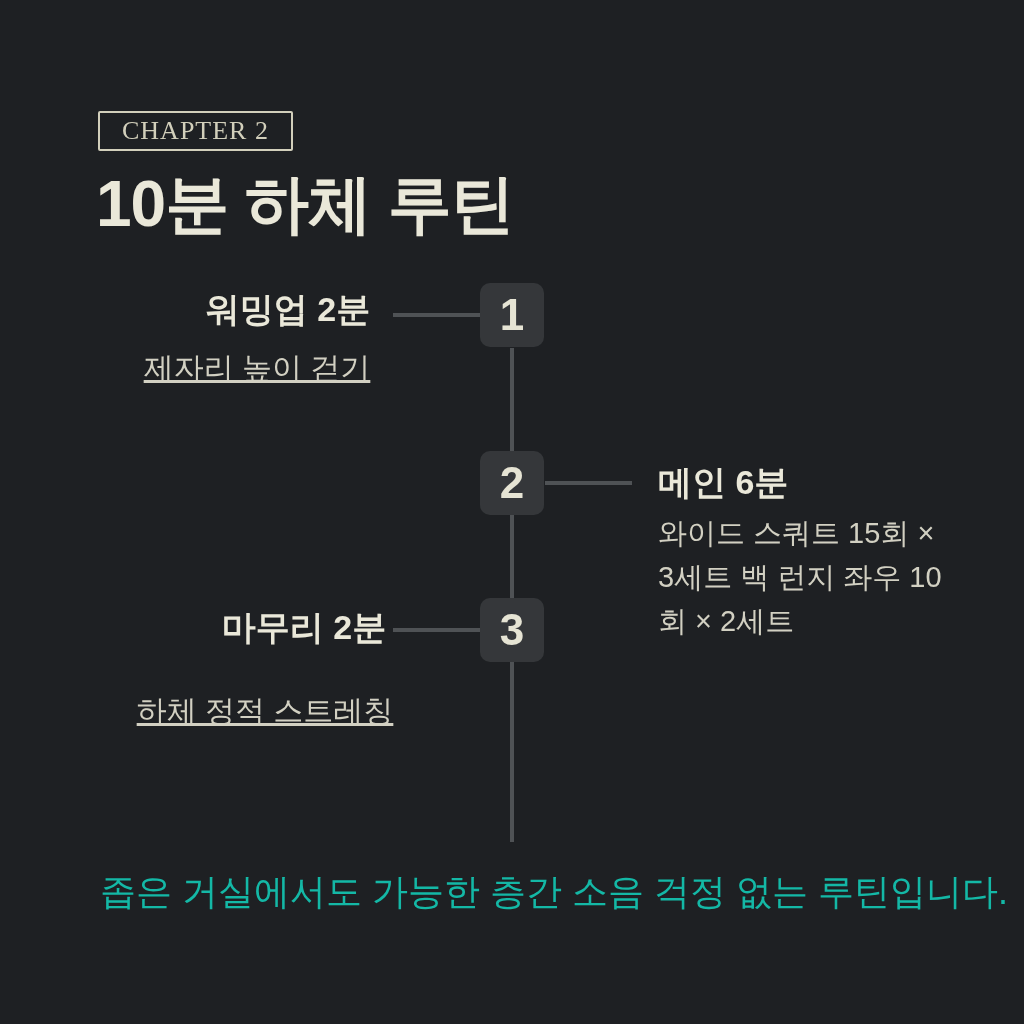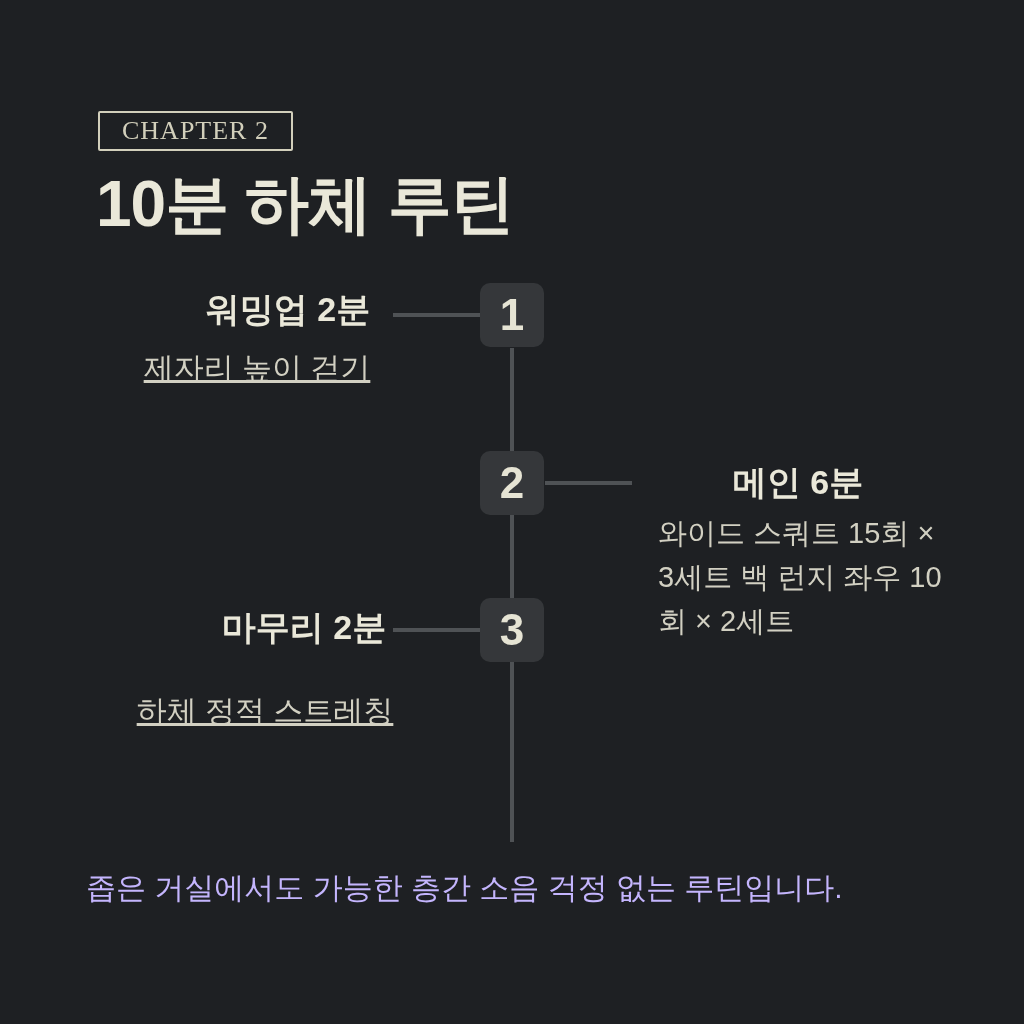--- a/index.html
+++ b/index.html
@@ -13,21 +13,21 @@
   *{margin:0;padding:0;box-sizing:border-box;}
   html,body{width:1024px;height:1024px;}
   body{
     background:var(--bg);
     font-family:"Liberation Sans","DejaVu Sans",sans-serif;
     position:relative;
     overflow:hidden;
     width:1024px;height:1024px;
   }
   .abs{position:absolute;}
-  .nowrap{white-space:nowrap;text-align:center;}
+  .nowrap{white-space:nowrap;}
 
   
   .chapter-badge{
     left:98px;top:111px;height:40px;
     border:2px solid var(--badge);
     border-radius:2px;
     display:flex;align-items:center;
     padding:0 22px;
   }
   .chapter-badge span{
@@ -81,22 +81,22 @@
 
   .s2-block{left:658px;top:462px;width:280px;}
   .s2-label{font-size:34px;font-weight:700;color:var(--cream);line-height:1.2;}
   .s2-desc{margin-top:8px;}
   .s2-desc div{
     font-size:29px;color:var(--cream-dim);
     line-height:44px;white-space:nowrap;
   }
 
   .footer-note{
-    left:86px;top:869px;
-    font-size:30px;color:#c4b5fd;line-height:1.25;
+    left:100px;top:869px;
+    font-size:36px;color:#14b8a6;line-height:1.25;
   }
 </style>
 </head>
 <body>
 
 <div class="abs chapter-badge">
   <span>CHAPTER 2</span>
 </div>
 
 <h1 class="abs page-title nowrap">10분 하체 루틴</h1>

